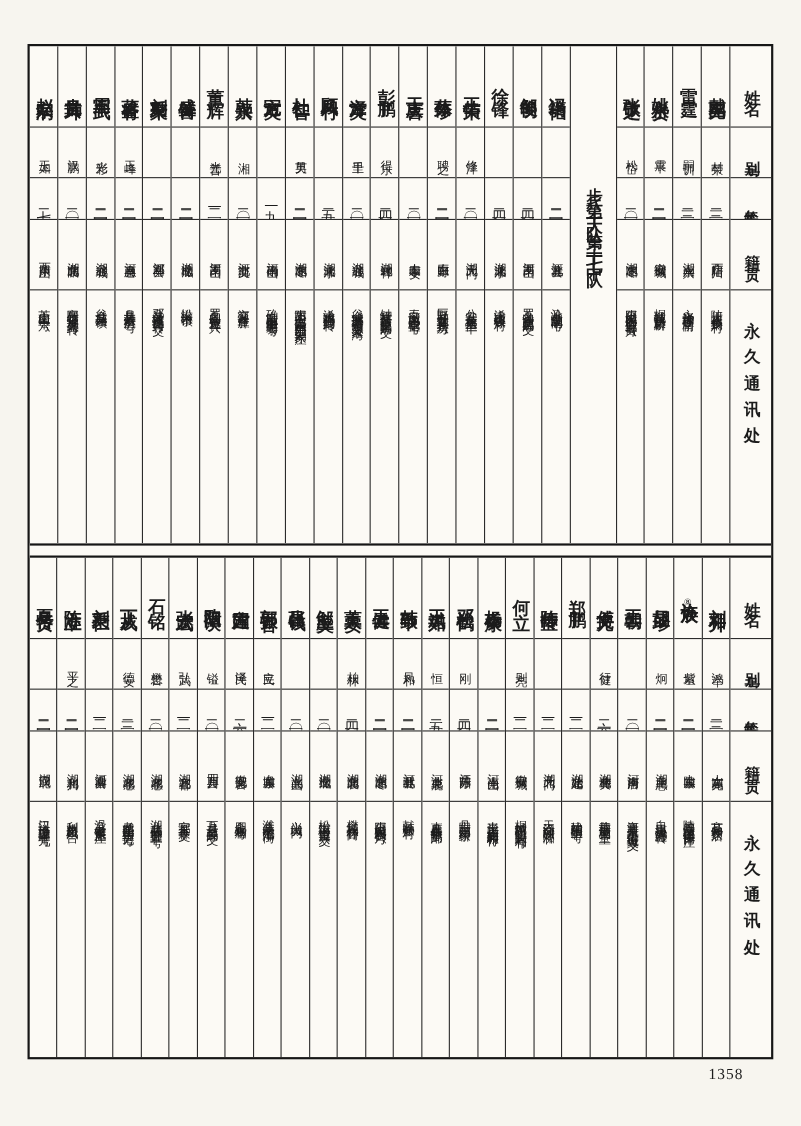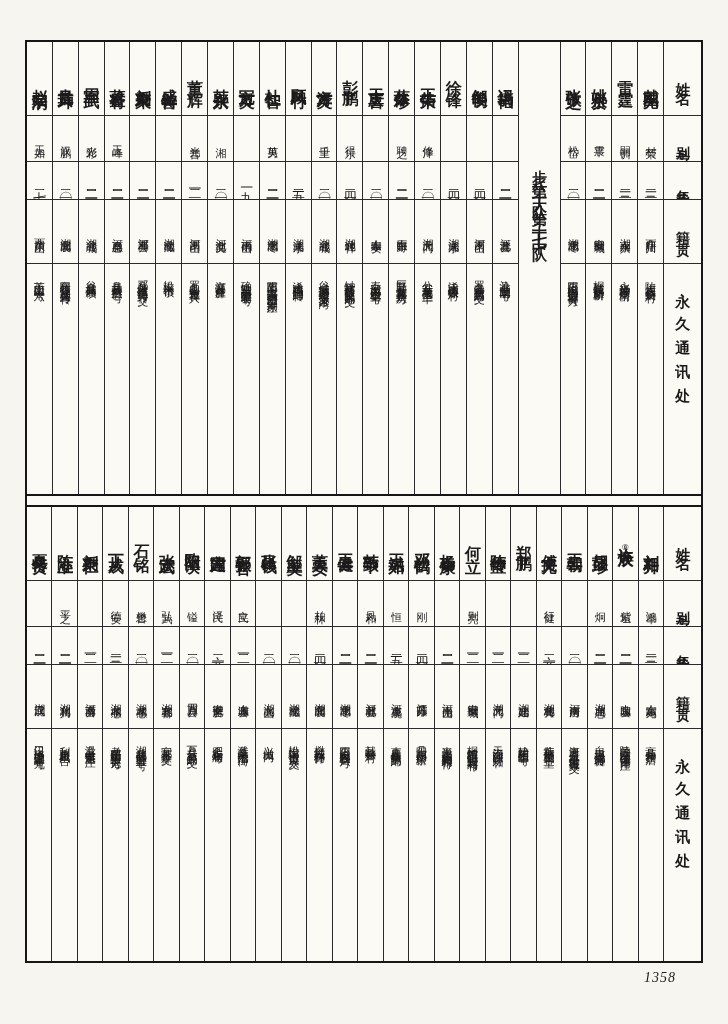--- a/index.html
+++ b/index.html
@@ -45,21 +45,21 @@
   .head .c-origin{font-size:14px;letter-spacing:12px;}
   .head .c-addr{font-size:15px;letter-spacing:24px;padding-top:16px;}
   .unit .unit-text{
     writing-mode:vertical-rl;text-orientation:upright;
     font-size:15px;font-weight:700;letter-spacing:7px;
     margin:116px auto 0 auto;
   }
   .note{font-size:8px;letter-spacing:0;margin-top:2px;font-weight:400;}
   .page-number{
     position:absolute;right:52px;top:970px;
-    font-size:14px;letter-spacing:1px;font-style:italic;
+    font-size:14px;letter-spacing:1px;
   }
 </style>
 </head>
 <body>
 
 <div class="frame">
 
   <section class="rtable t-top" id="top-table">
     <div class="col head">
       <div class="cell c-name">姓名</div>

